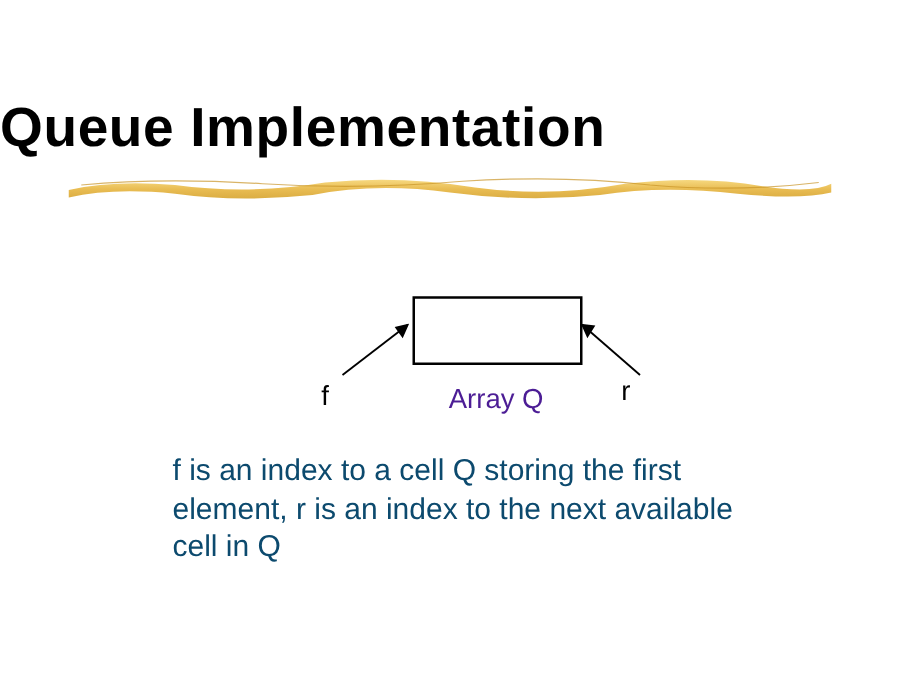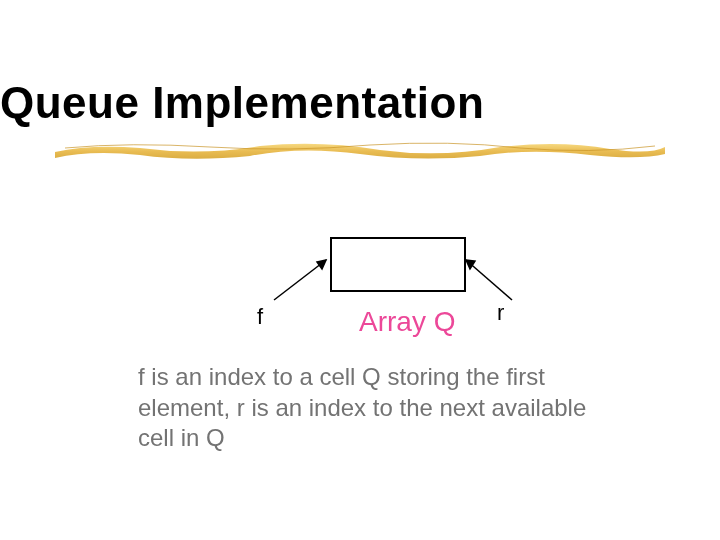--- a/index.html
+++ b/index.html
@@ -57,38 +57,38 @@
     position: absolute;
     top: 304px;
     left: 257px;
     font-size: 22px;
     color: #000;
   }
   .label-arrayq {
     position: absolute;
     top: 306px;
     left: 359px;
-    font-size: 28px;
-    color: #ec4899;
+    font-size: 22px;
+    color: #4c1d95;
   }
   .label-r {
     position: absolute;
     top: 300px;
     left: 497px;
     font-size: 22px;
     color: #000;
   }
   .body-text {
     position: absolute;
     top: 362px;
     left: 138px;
     width: 470px;
     font-size: 24px;
     line-height: 1.28;
-    color: #737373;
+    color: #0c4a6e;
   }
 </style>
 </head>
 <body>
 
 <div class="slide">
 
   <div class="title">Queue Implementation</div>
 
   <svg class="brush" viewBox="0 0 620 22" preserveAspectRatio="none">

